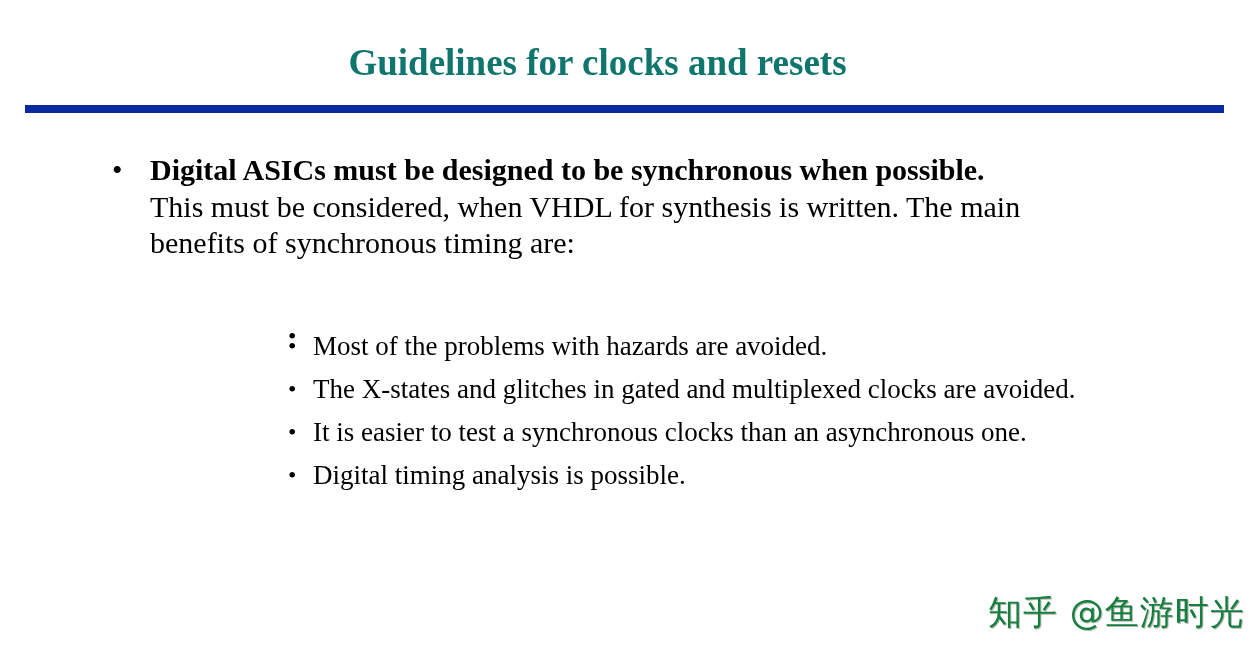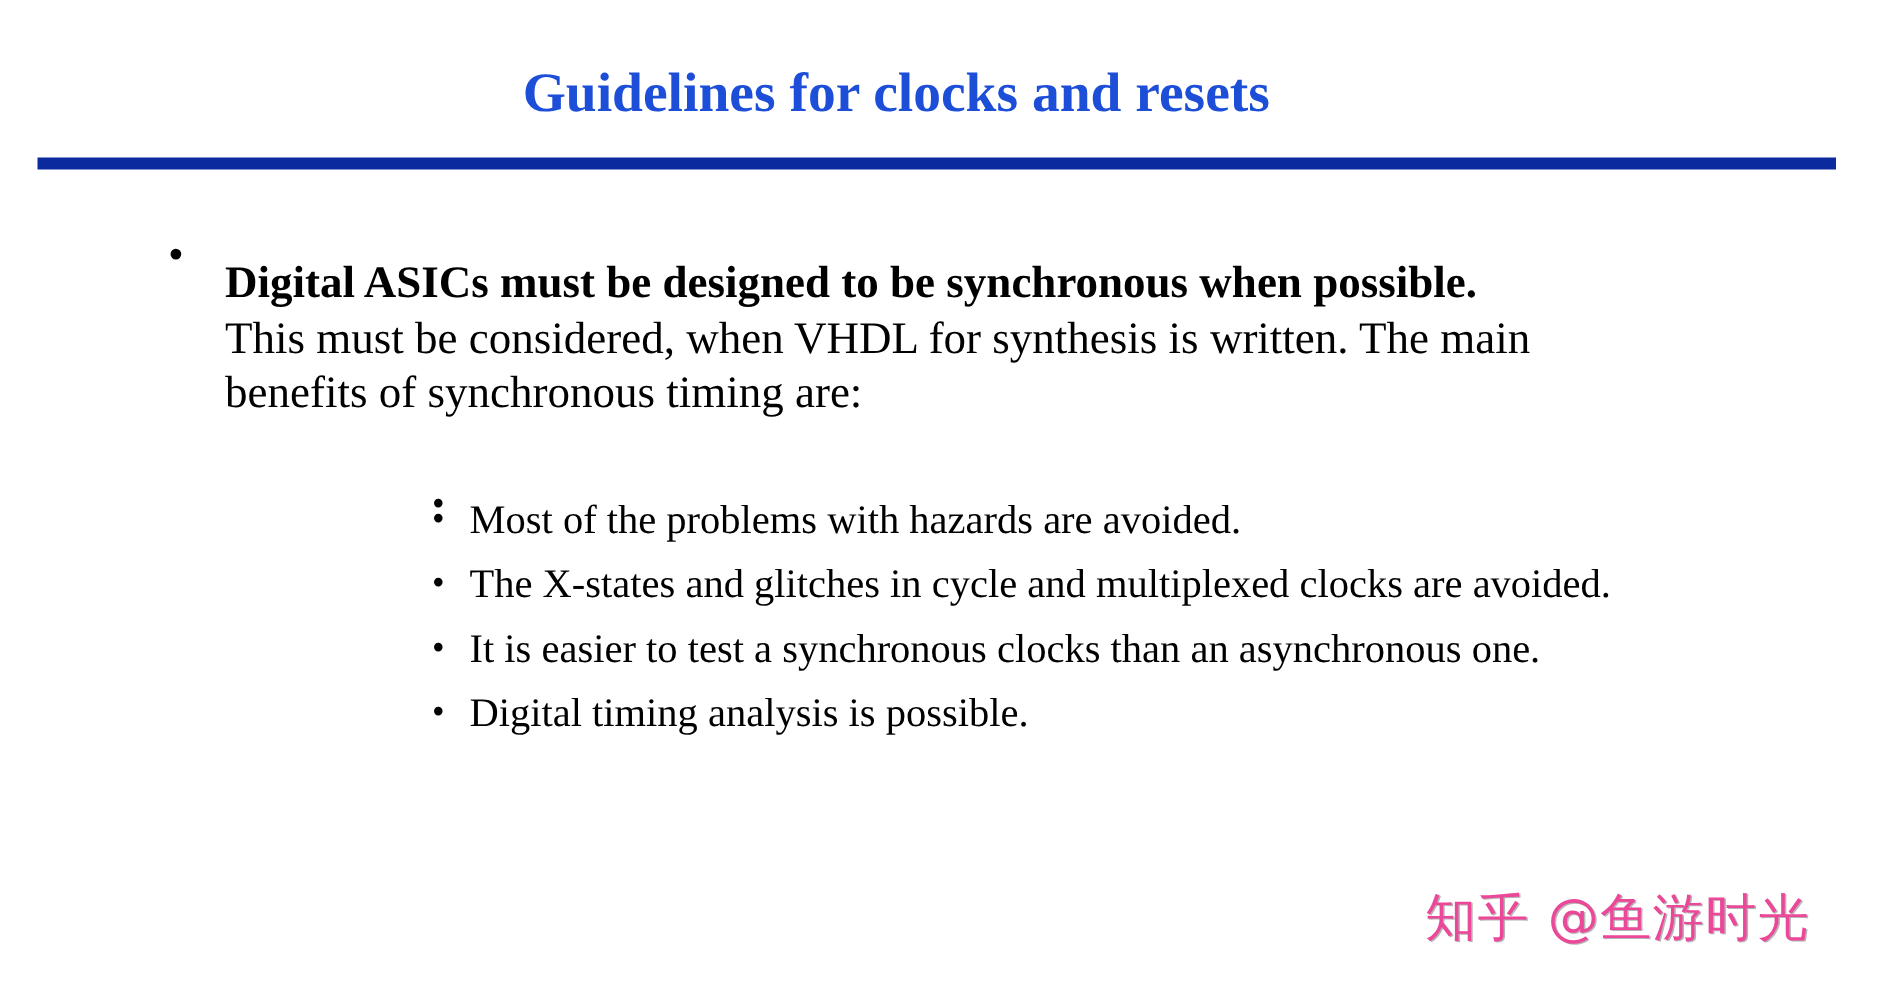--- a/index.html
+++ b/index.html
@@ -18,21 +18,21 @@
   .slide-title {
     position: absolute;
     left: 0;
     top: 40px;
     width: 1195px;
     text-align: center;
     font-family: "Liberation Serif", serif;
     font-weight: bold;
     font-size: 37px;
     line-height: 46px;
-    color: #1d4ed8;
+    color: #0f766e;
     margin: 0;
   }
   .title-rule {
     position: absolute;
     left: 25px;
     top: 105px;
     width: 1199px;
     height: 8px;
     background: #0b2a9e;
   }
@@ -49,21 +49,20 @@
     font-size: 30px;
     line-height: 36px;
   }
   .main-bullet .text {
     position: absolute;
     left: 38px;
     top: 0;
     width: 950px;
     font-size: 30px;
     line-height: 36.5px;
-    margin-top: 19px;
   }
   .main-bullet .text .lead {
     font-weight: bold;
   }
   .sub-list {
     position: absolute;
     left: 288px;
     top: 320px;
     width: 800px;
     margin: 0;
@@ -78,26 +77,26 @@
     margin-bottom: 10px;
   }
   .sub-item .dot {
     position: absolute;
     left: 0;
     top: 0;
     font-size: 24px;
   }
   .watermark {
     position: absolute;
-    left: 950px;
+    left: 988px;
     top: 590px;
     font-family: "DejaVu Sans", sans-serif;
     font-size: 34px;
     line-height: 44px;
-    color: #ec4899;
+    color: #15803d;
     text-shadow: 1px 1px 0 #b5b5b5;
     letter-spacing: 1px;
   }
 </style>
 </head>
 <body>
 
 <h1 class="slide-title">Guidelines for clocks and resets</h1>
 
 <div class="title-rule"></div>
@@ -113,21 +112,21 @@
 <ul class="sub-list">
   <li class="sub-item">
     <span class="dot">•</span>
   </li>
   <li class="sub-item">
     <span class="dot">•</span>
     <span>Most of the problems with hazards are avoided.</span>
   </li>
   <li class="sub-item">
     <span class="dot">•</span>
-    <span>The X-states and glitches in cycle and multiplexed clocks are avoided.</span>
+    <span>The X-states and glitches in gated and multiplexed clocks are avoided.</span>
   </li>
   <li class="sub-item">
     <span class="dot">•</span>
     <span>It is easier to test a synchronous clocks than an asynchronous one.</span>
   </li>
   <li class="sub-item">
     <span class="dot">•</span>
     <span>Digital timing analysis is possible.</span>
   </li>
 </ul>

